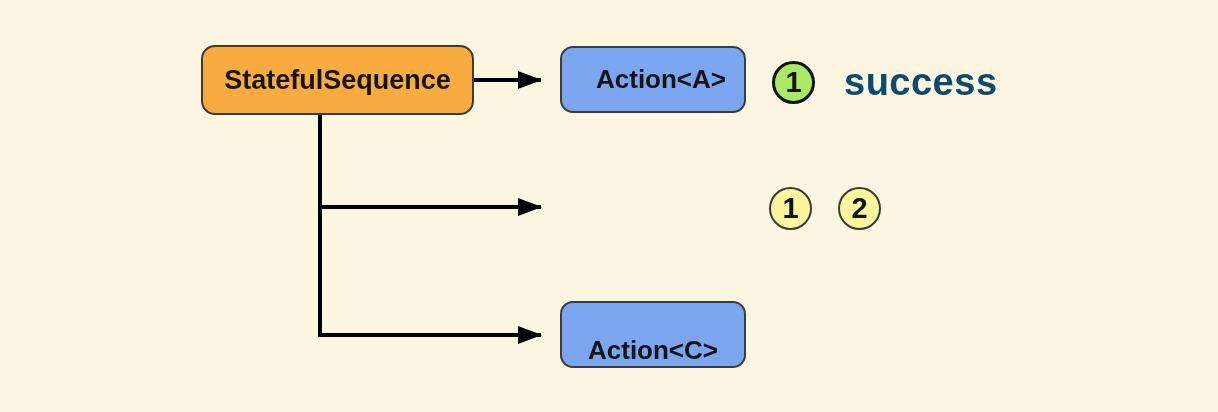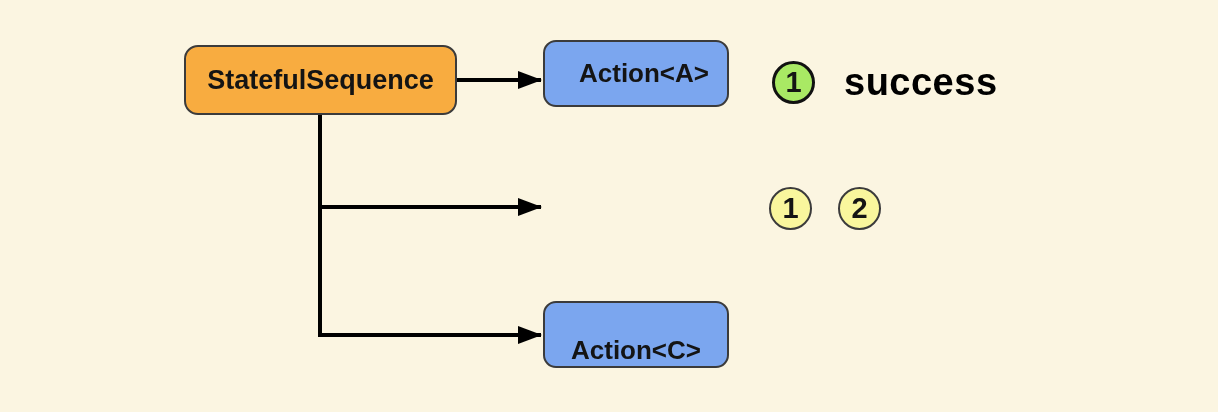--- a/index.html
+++ b/index.html
@@ -25,39 +25,40 @@
   .node {
     position: absolute;
     box-sizing: border-box;
     display: flex;
     align-items: center;
     justify-content: center;
     border: 2.5px solid #3B3B3B;
     color: #141414;
     font-weight: 700;
     white-space: nowrap;
+    margin-left: 17px;
   }
   .node-root {
     left: 184px;
     top: 45px;
     width: 273px;
     height: 70px;
     border-radius: 14px;
     background: #F8AC40;
     font-size: 27px;
   }
   .node-action {
     left: 543px;
     width: 186px;
     height: 67px;
     border-radius: 13px;
     background: #7BA6EF;
     font-size: 26px;
   }
-  .node-action-a { top: 40px; padding-left: 16px; }
+  .node-action-a { top: 46px; padding-left: 16px; }
   .node-action-b { top: 173px; }
   .node-action-c { top: 301px; align-items: flex-end; }
   .status-row {
     position: absolute;
     display: flex;
     align-items: center;
     height: 44px;
   }
   .status-row-a { left: 772px; top: 60px; gap: 29px; }
   .status-row-b { left: 769px; top: 186px; gap: 26px; }
@@ -78,21 +79,21 @@
     background: #A9E964;
     border: 3px solid #111111;
   }
   .badge-running {
     background: #F9F69D;
     border: 2.5px solid #3B3B3B;
   }
   .status-text {
     font-size: 38px;
     font-weight: 700;
-    color: #000000;
+    color: #0c4a6e;
     letter-spacing: 0.5px;
     white-space: nowrap;
   }
 </style>
 </head>
 <body>
 
 <div class="canvas">
 
   <svg class="connectors" viewBox="0 0 1218 412" xmlns="http://www.w3.org/2000/svg" aria-hidden="true">

